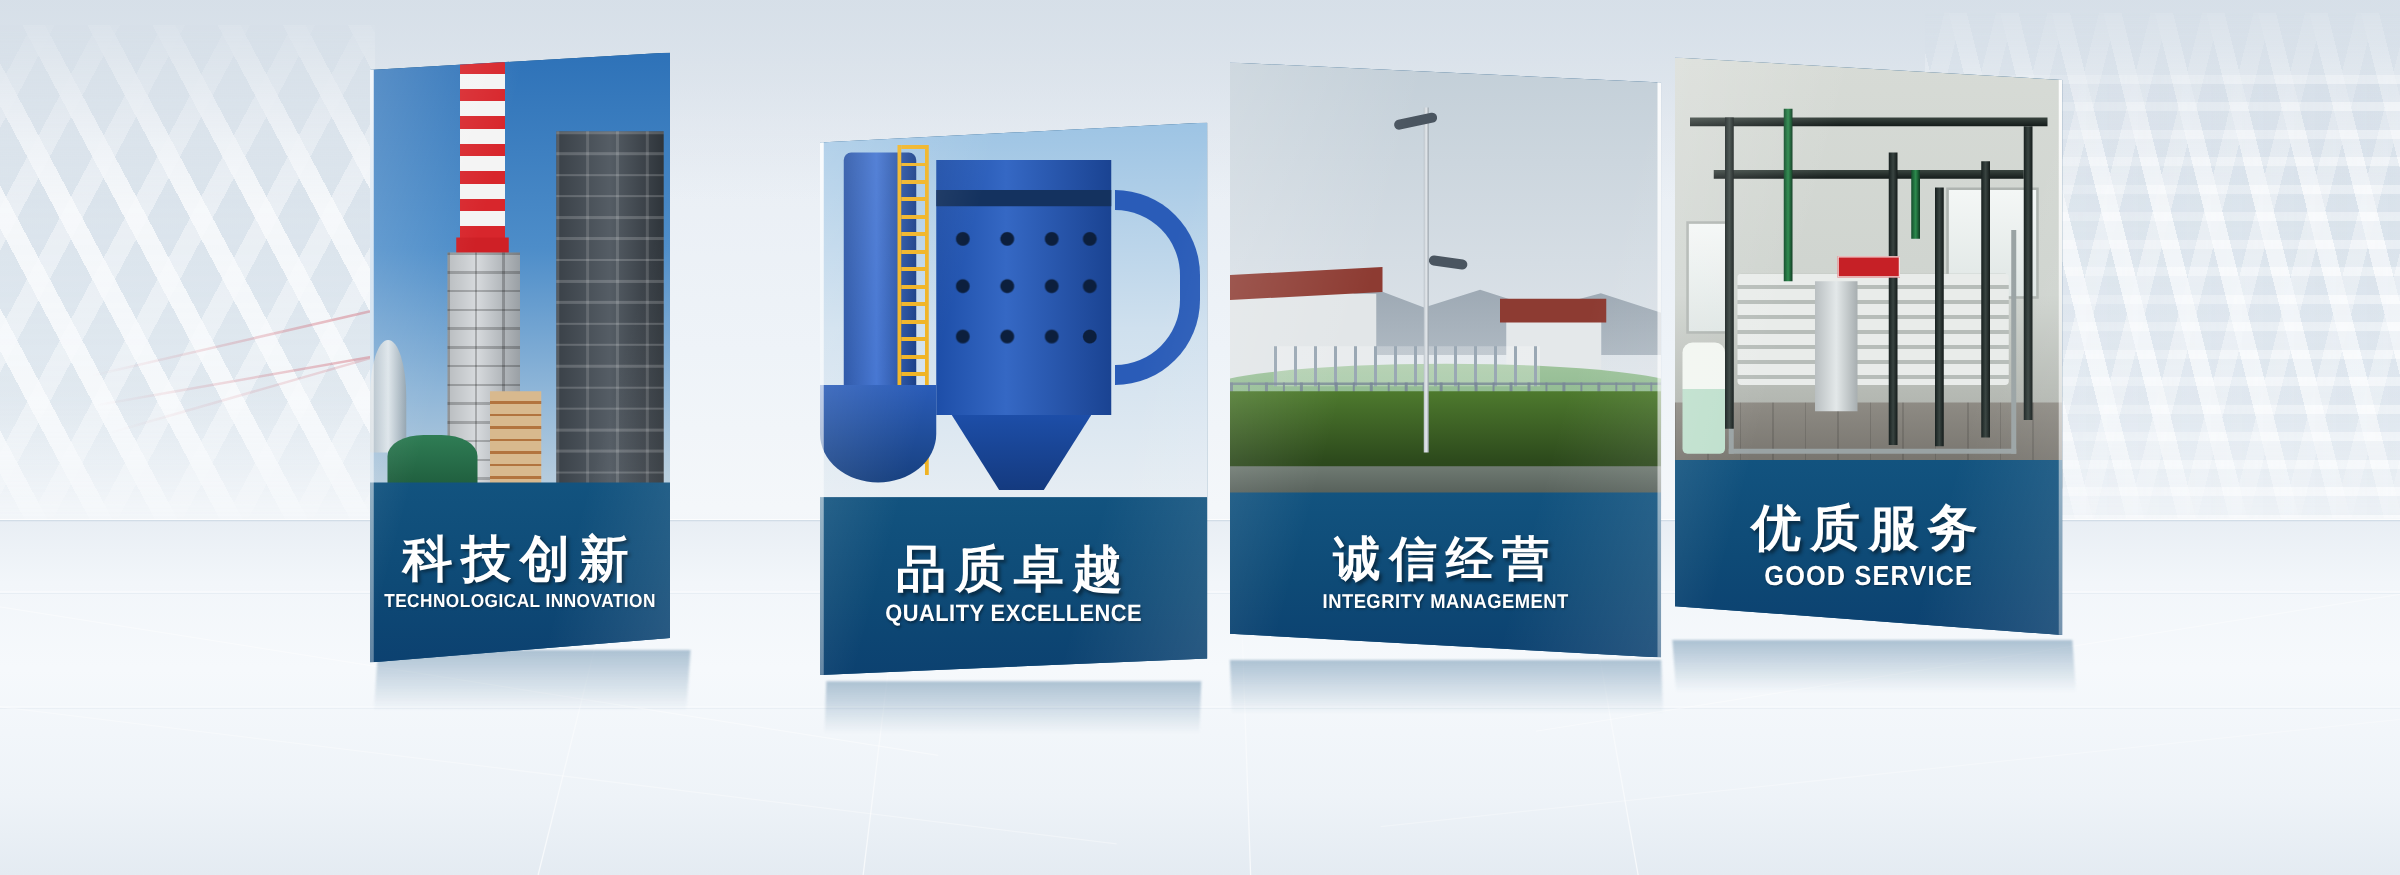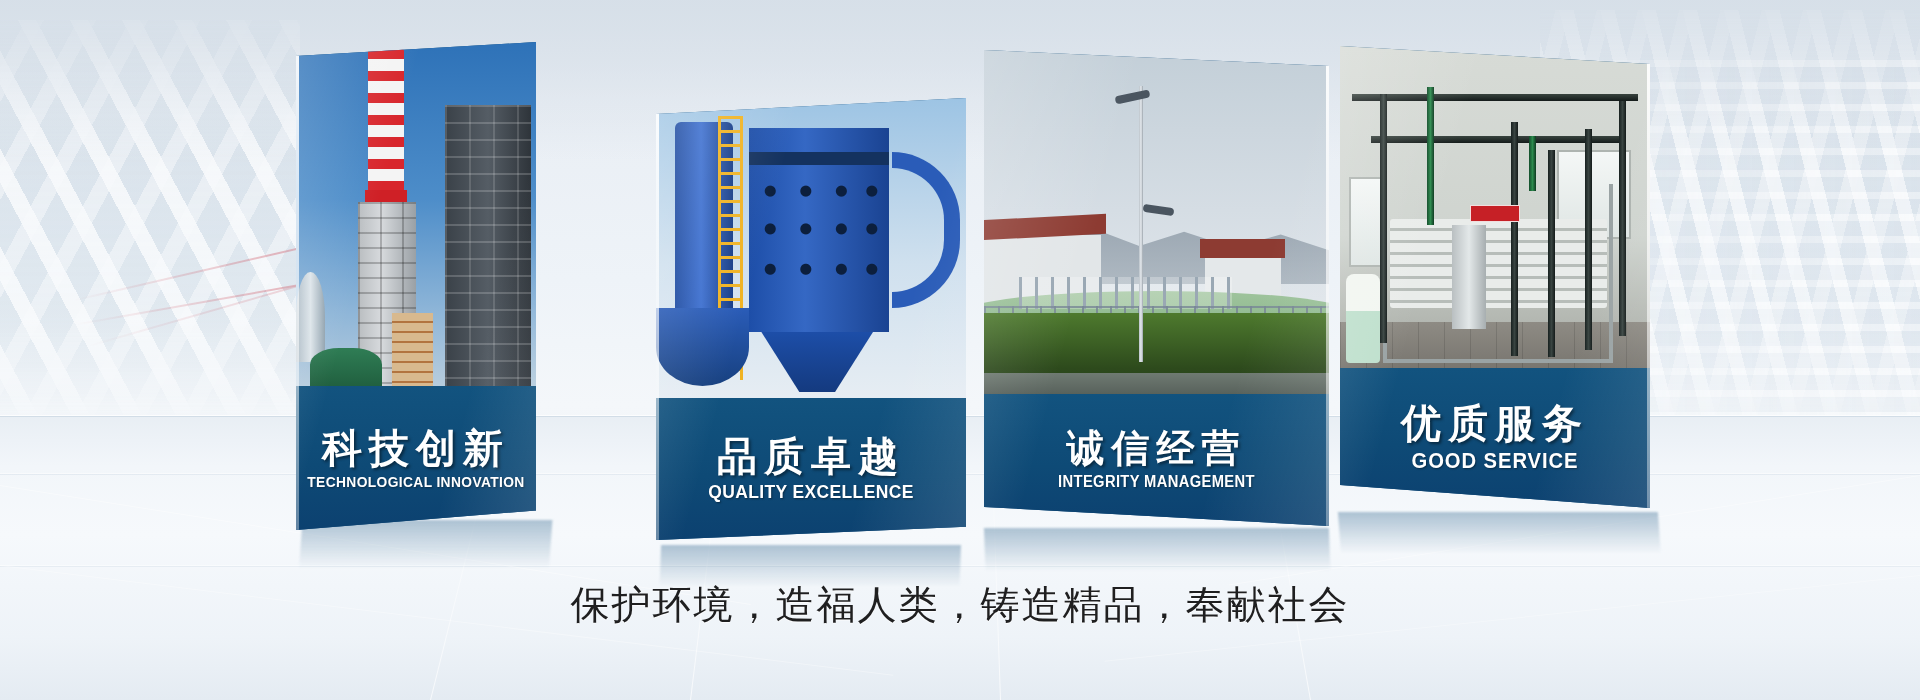--- a/index.html
+++ b/index.html
@@ -479,15 +479,14 @@
           <div class="cn">优质服务</div>
           <div class="en" style="font-size:22px;letter-spacing:1px;">GOOD SERVICE</div>
         </div>
       </div>
       <div class="glass"></div>
       <div class="edge-hi" style="right:0;"></div>
     </div>
 
   </div>
 
-  <div class="slogan">保护环境，造福人类，铸造精品，奉献社会</div>
 
 </div>
 
 </body></html>

